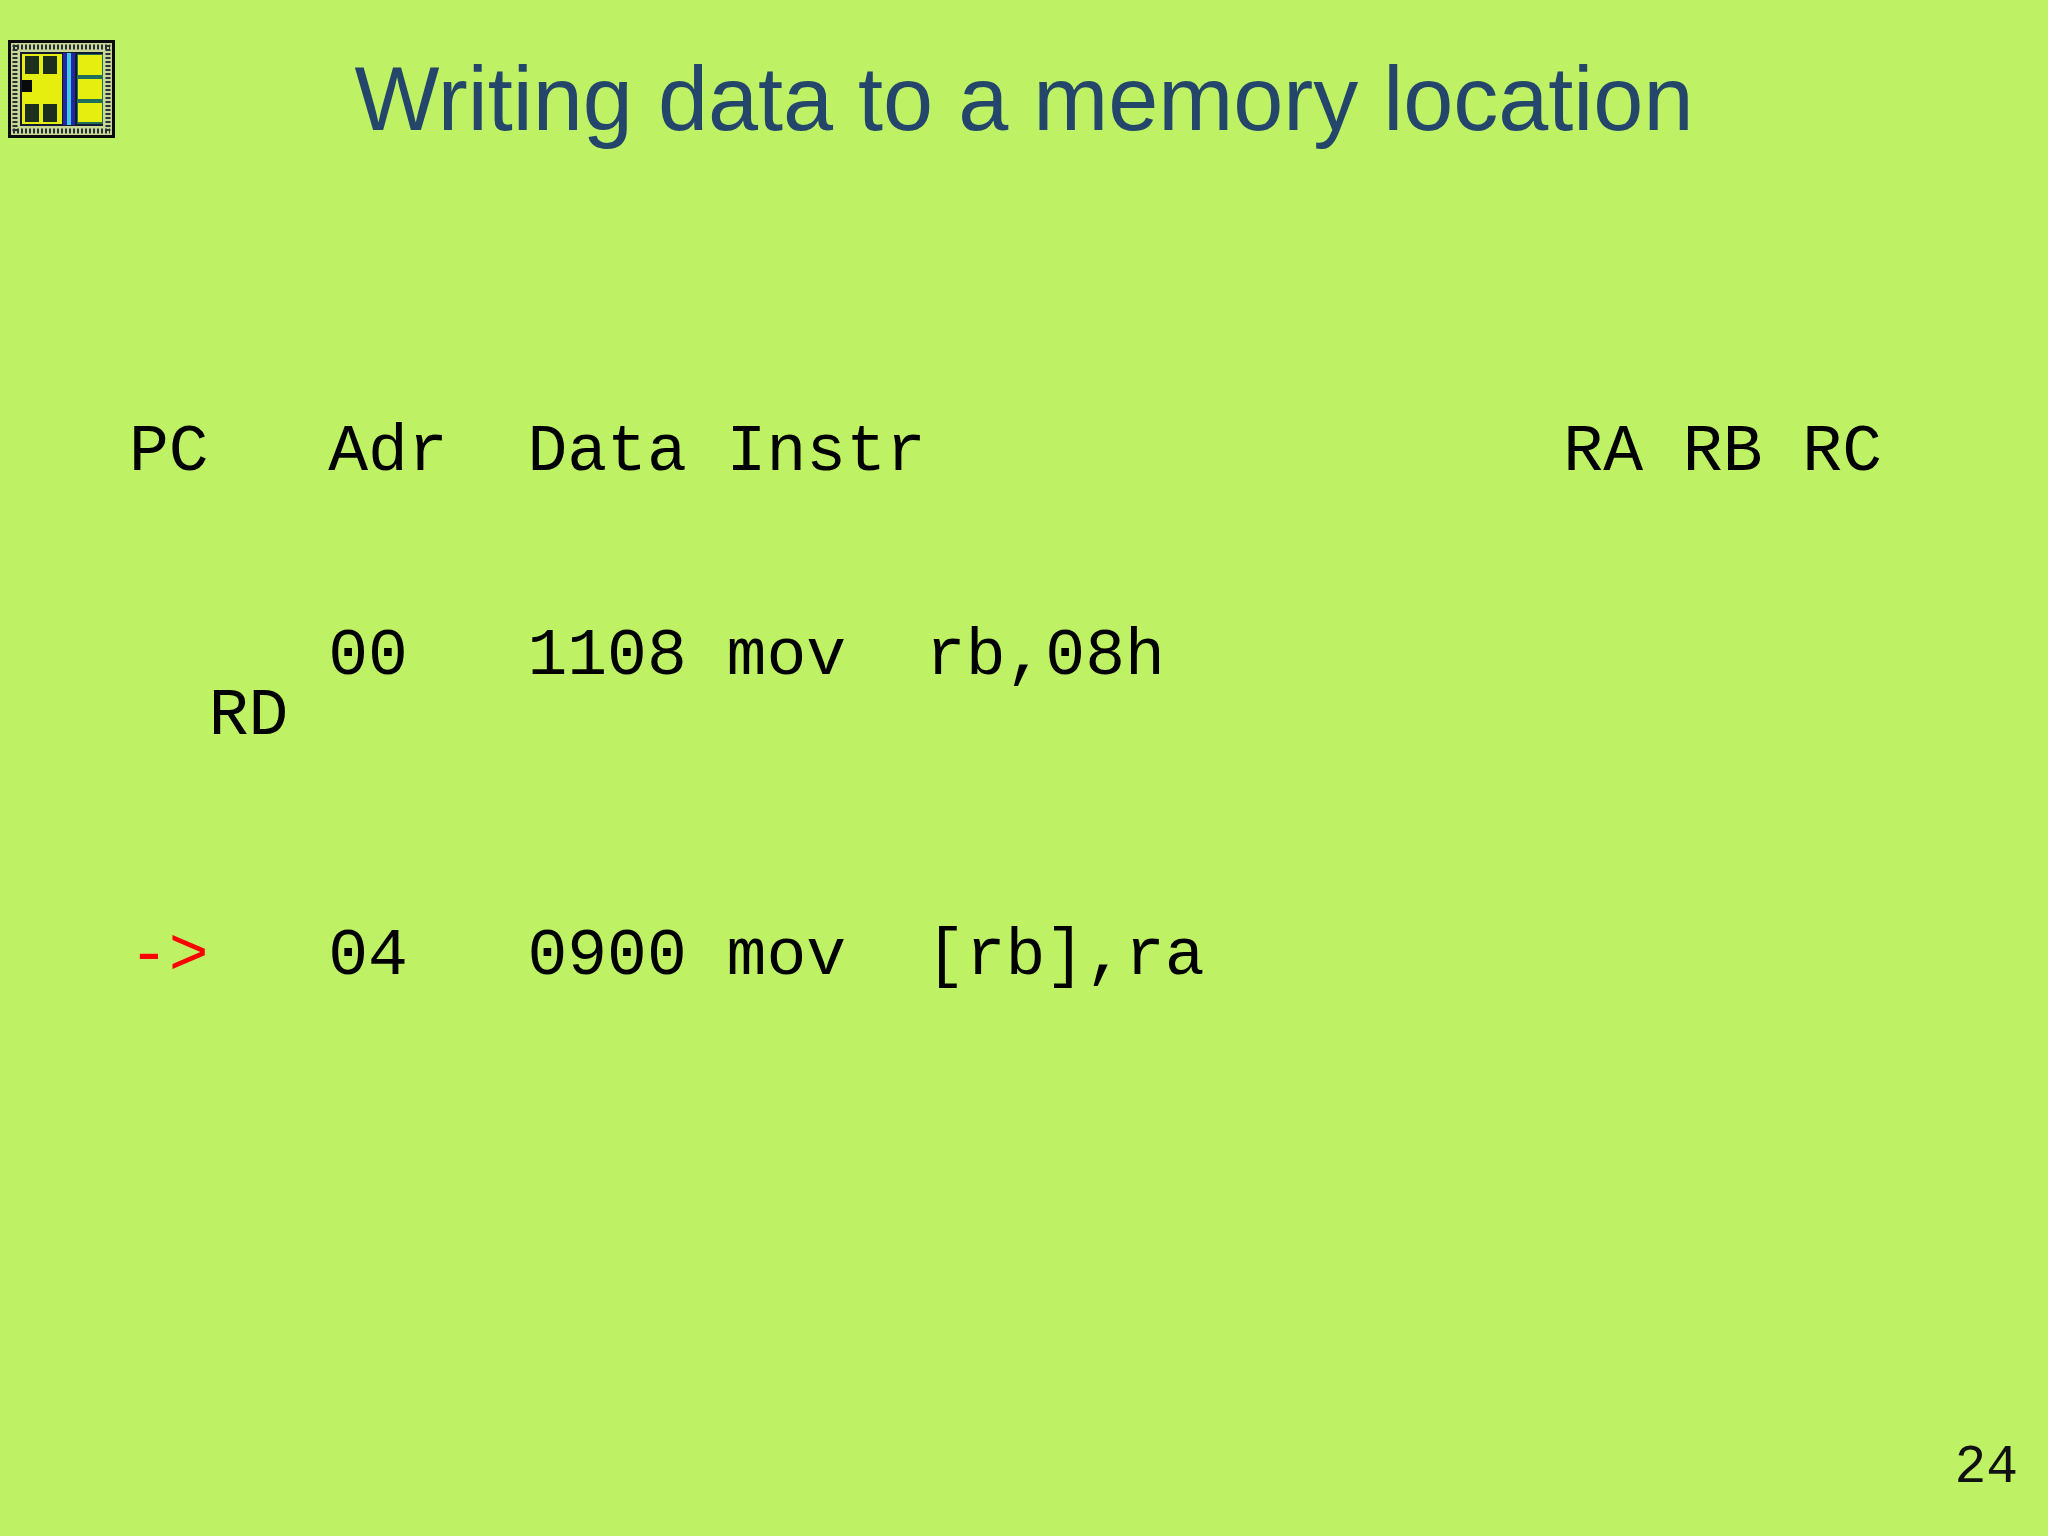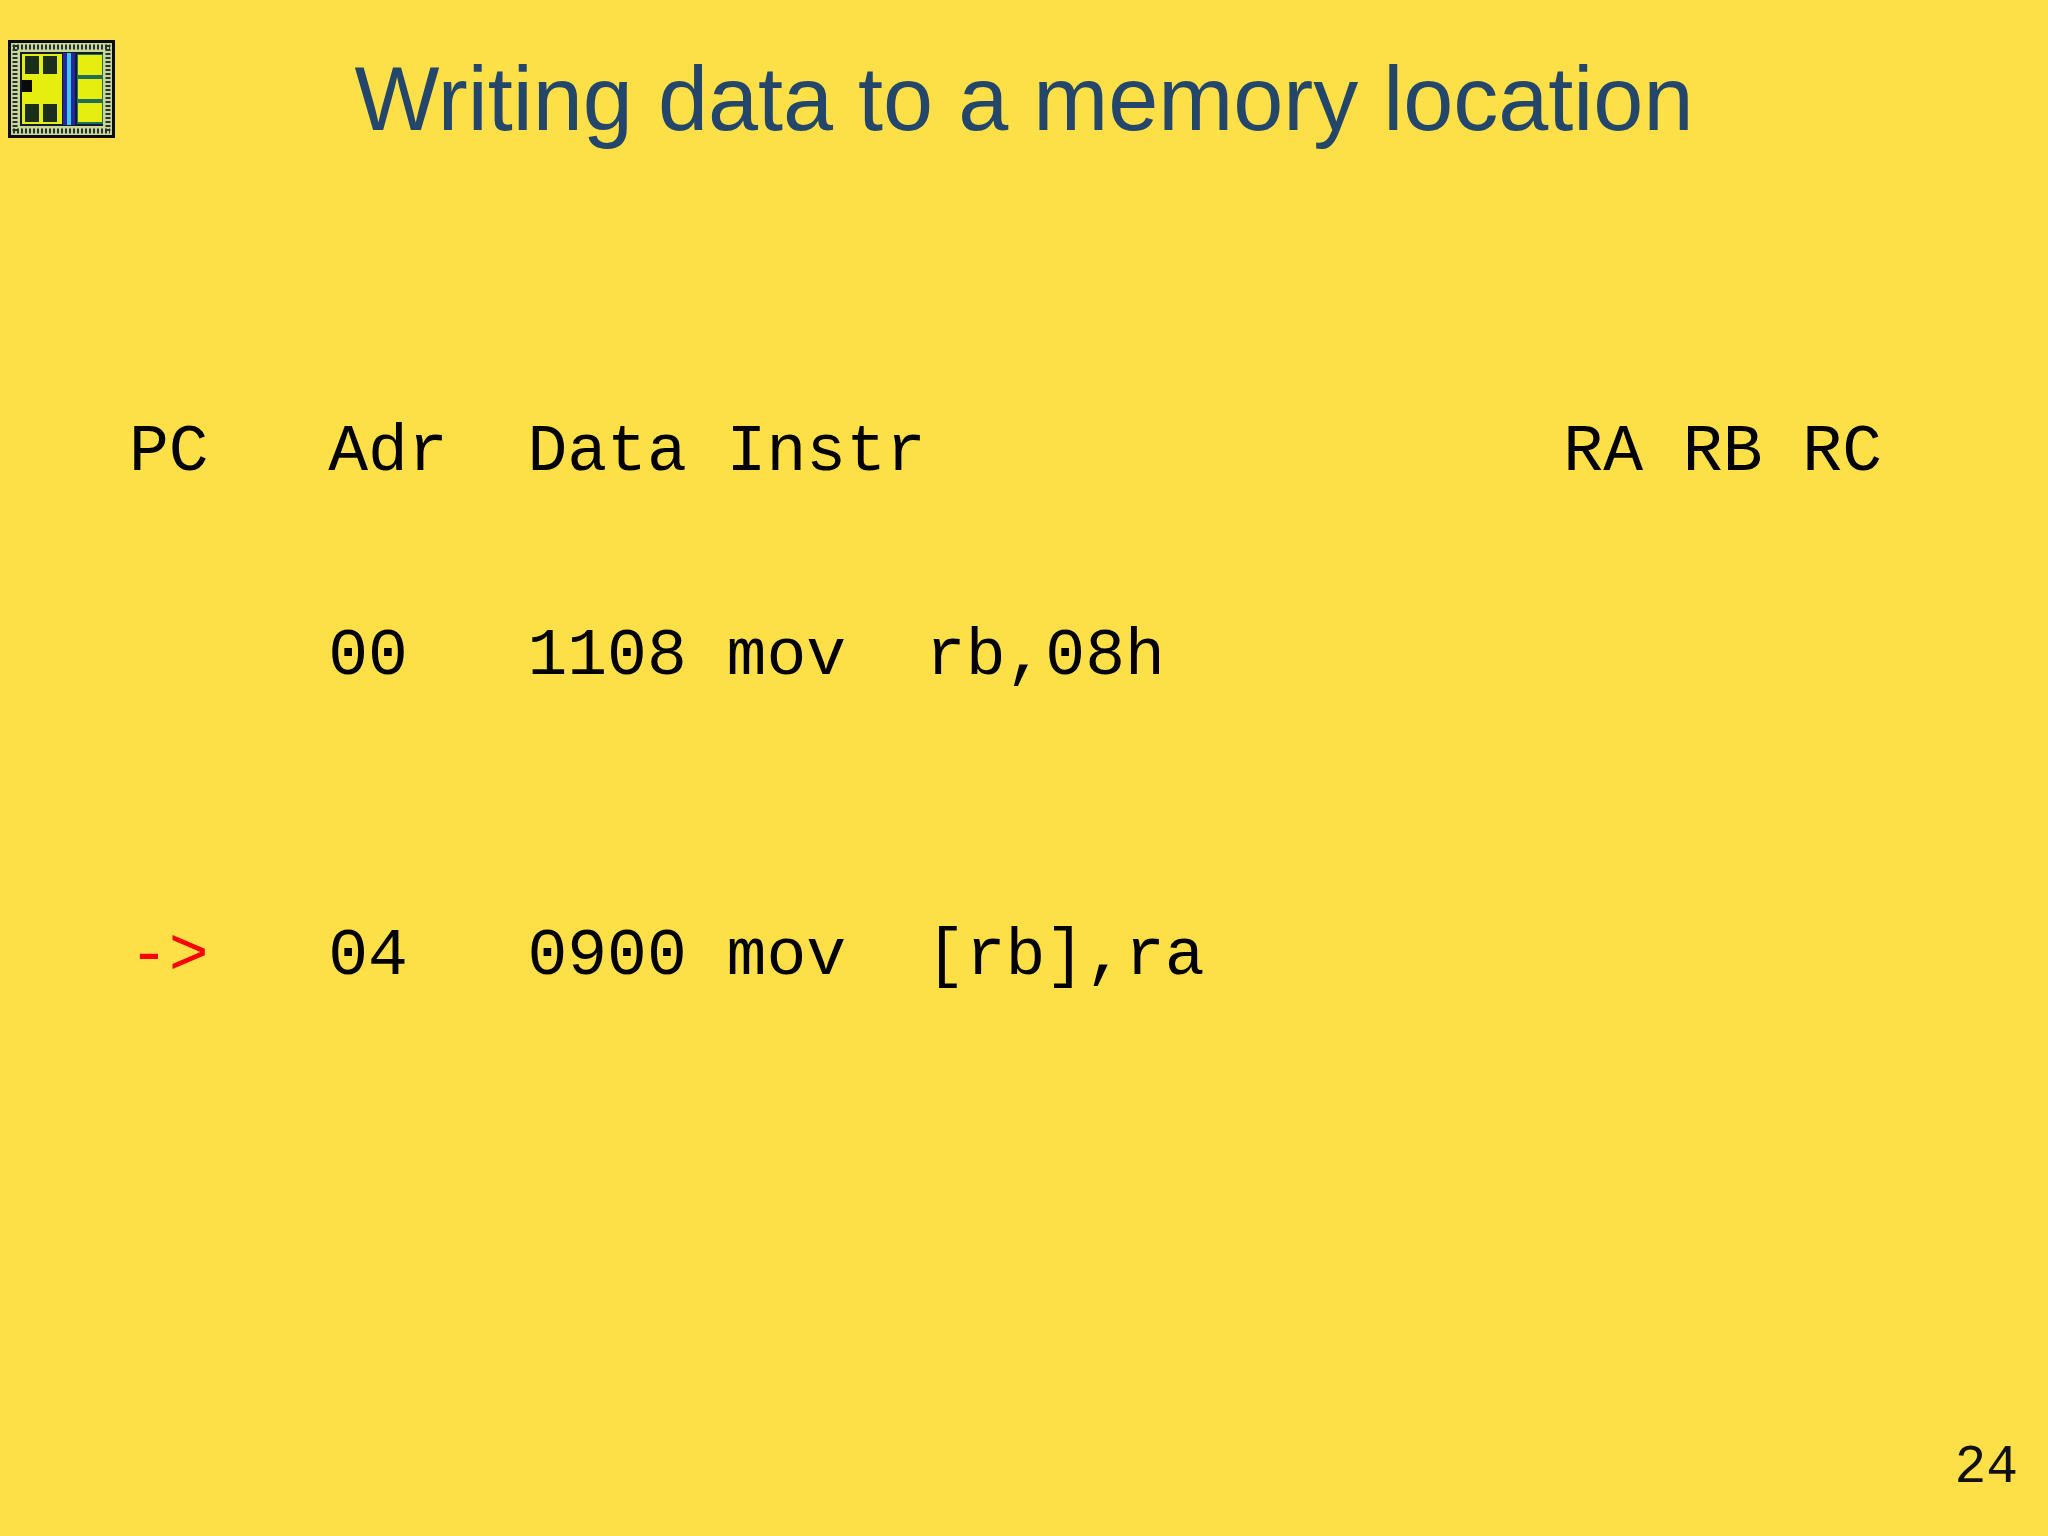--- a/index.html
+++ b/index.html
@@ -1,19 +1,19 @@
 <!DOCTYPE html>
 <html><head>
 <meta charset="utf-8">
 <style>
   html,body{margin:0;padding:0;background:#ffffff;}
   .slide{
     position:relative;
     width:2048px;height:1536px;
-    background:#fde047;
+    background:#bef264;
     overflow:hidden;
     font-family:"Liberation Sans", sans-serif;
   }
   .title{
     position:absolute;
     left:0;top:52px;width:2048px;
     text-align:center;
     font-family:"Liberation Sans", sans-serif;
     font-size:90px;
     font-weight:400;
@@ -76,20 +76,21 @@
     <rect x="69" y="14" width="26" height="70" fill="#1f6e5a"></rect>
     <rect x="70" y="15" width="24" height="20" fill="#e6ee10"></rect>
     <rect x="70" y="39" width="24" height="20" fill="#e6ee10"></rect>
     <rect x="70" y="63" width="24" height="19" fill="#e6ee10"></rect>
   </svg>
 
   <div class="title">Writing data to a memory location</div>
 
   <div class="listing listing-header">
     <div class="line"><span>PC   Adr  Data Instr</span><span>                </span><span>RA RB RC</span></div>
+    <div class="line"><span>  RD</span></div>
   </div>
 
   <div class="listing listing-body">
     <div class="line"><span class="red"></span><span>     00   1108 mov  rb,08h</span></div>
     <div class="line"><span class="red">-&gt;</span><span>   04   0900 mov  [rb],ra</span></div>
     
     
     
   </div>
 

